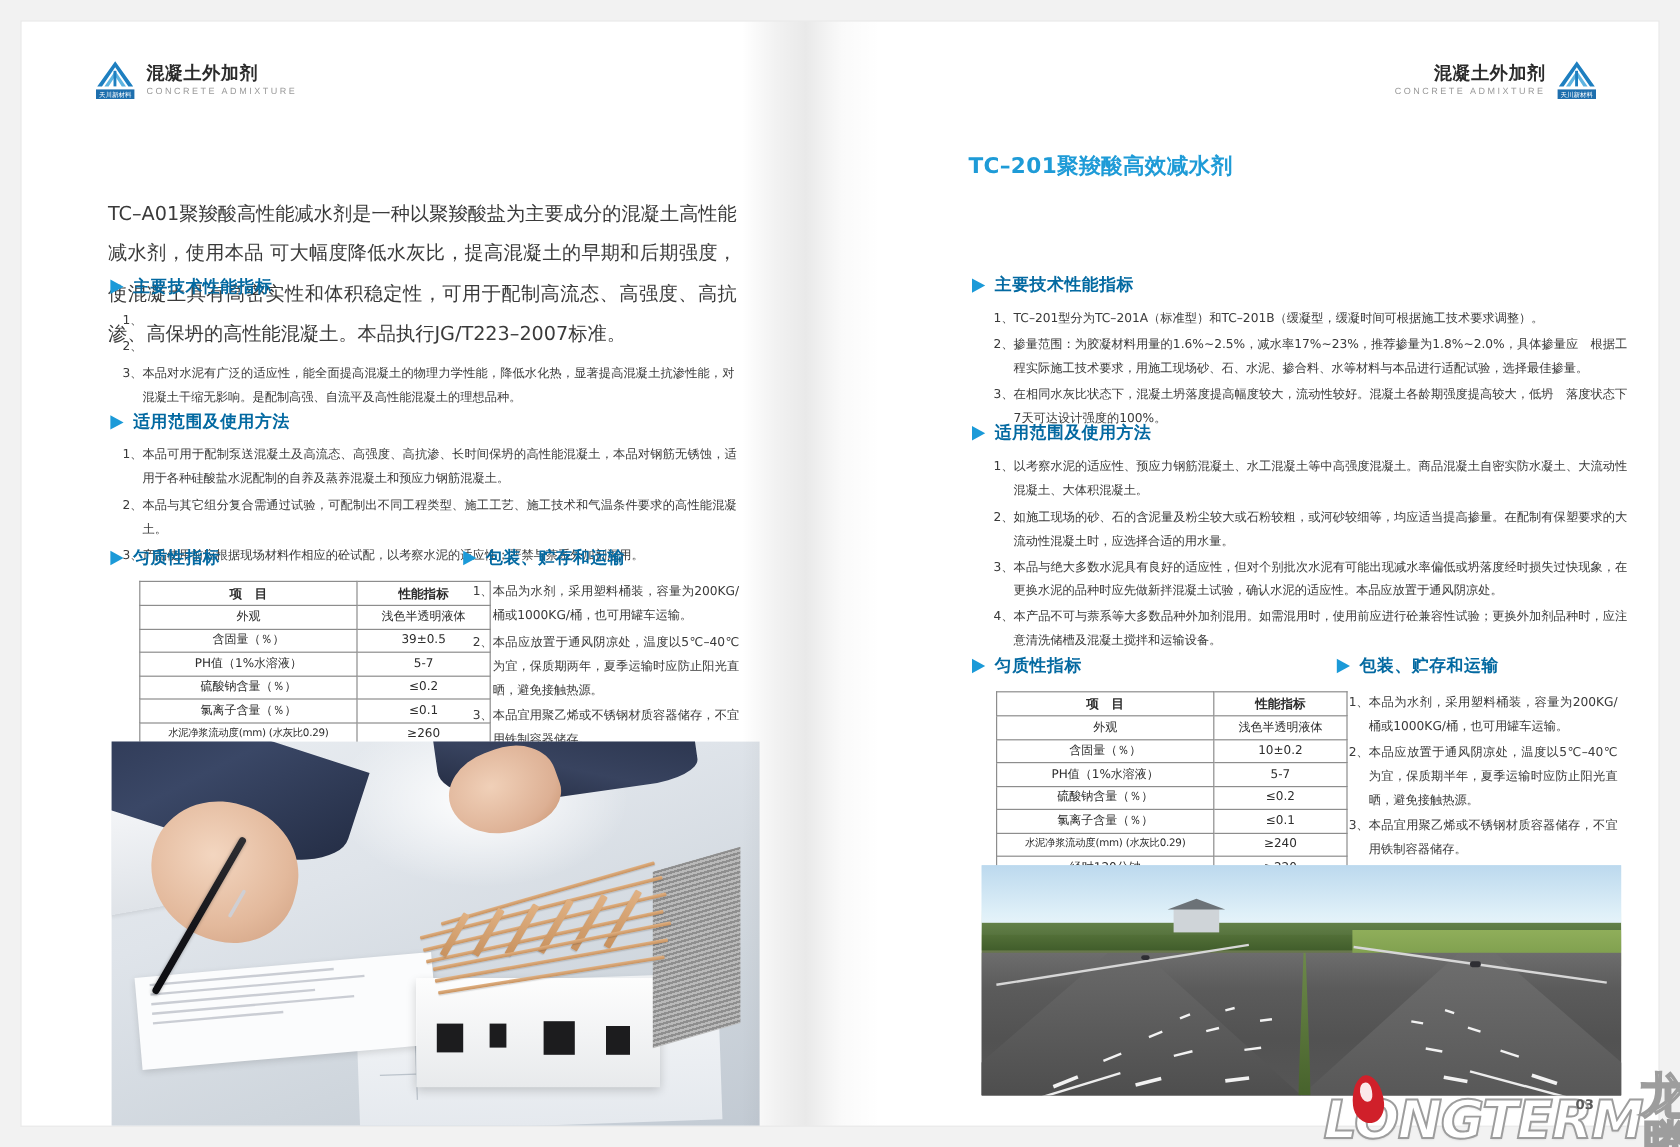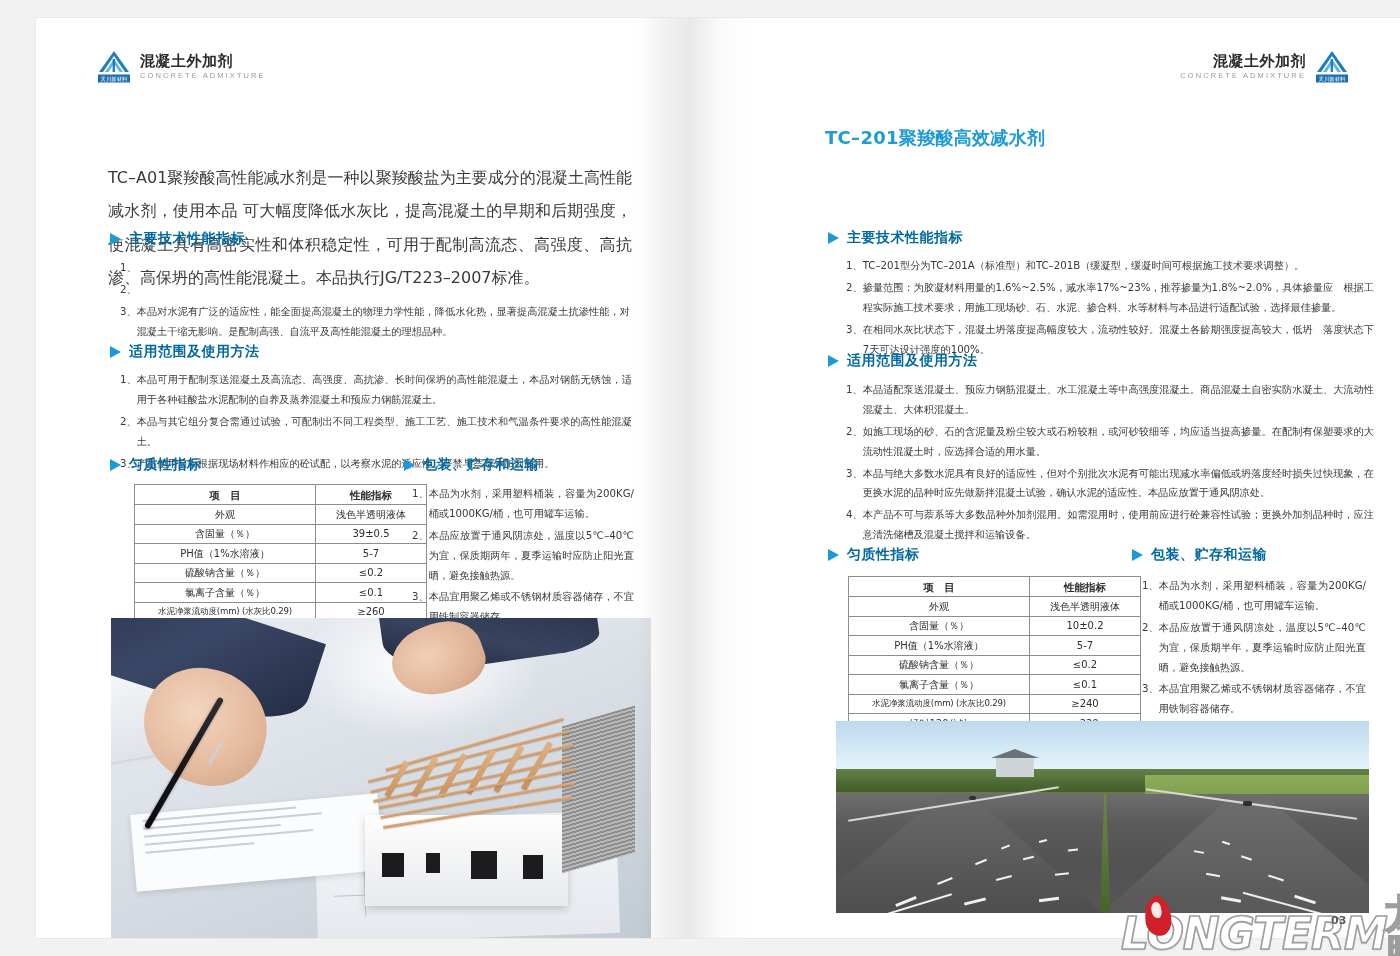--- a/index.html
+++ b/index.html
@@ -11,21 +11,21 @@
     position:relative;
   }
   
   .canvas{
     position:absolute;inset:0;
     background:#f2f2f2;
   }
   
   .spread{
     position:absolute;
-    left:36px;top:18px;
+    left:18px;top:18px;
     width:1364px;height:920px;
     background:#ffffff;
     box-shadow:0 0 0 1px #e9e9e9;
   }
   
   .gutter{
     position:absolute;
     left:600px;top:0;width:116px;height:100%;
     background:linear-gradient(to right,
        rgba(255,255,255,0) 0%,
@@ -499,21 +499,21 @@
       </div>
     </div>
 
     <div class="sec-h" style="left:76px;top:334px;">
       <div class="tri"></div>
       <span>适用范围及使用方法</span>
     </div>
     <div class="nlist" style="left:94px;top:362px;width:528px;">
       <div class="li">
         <span class="num">1、</span>
-        <span class="txt">本品适配泵送混凝土、预应力钢筋混凝土、水工混凝土等中高强度混凝土。商品混凝土自密实防水凝土、大流动性混凝土、大体积混凝土。</span>
+        <span class="txt">以考察水泥的适应性、预应力钢筋混凝土、水工混凝土等中高强度混凝土。商品混凝土自密实防水凝土、大流动性混凝土、大体积混凝土。</span>
       </div>
       <div class="li">
         <span class="num">2、</span>
         <span class="txt">如施工现场的砂、石的含泥量及粉尘较大或石粉较粗，或河砂较细等，均应适当提高掺量。在配制有保塑要求的大流动性混凝土时，应选择合适的用水量。</span>
       </div>
       <div class="li">
         <span class="num">3、</span>
         <span class="txt">本品与绝大多数水泥具有良好的适应性，但对个别批次水泥有可能出现减水率偏低或坍落度经时损失过快现象，在更换水泥的品种时应先做新拌混凝土试验，确认水泥的适应性。本品应放置于通风阴凉处。</span>
       </div>
       <div class="li">

